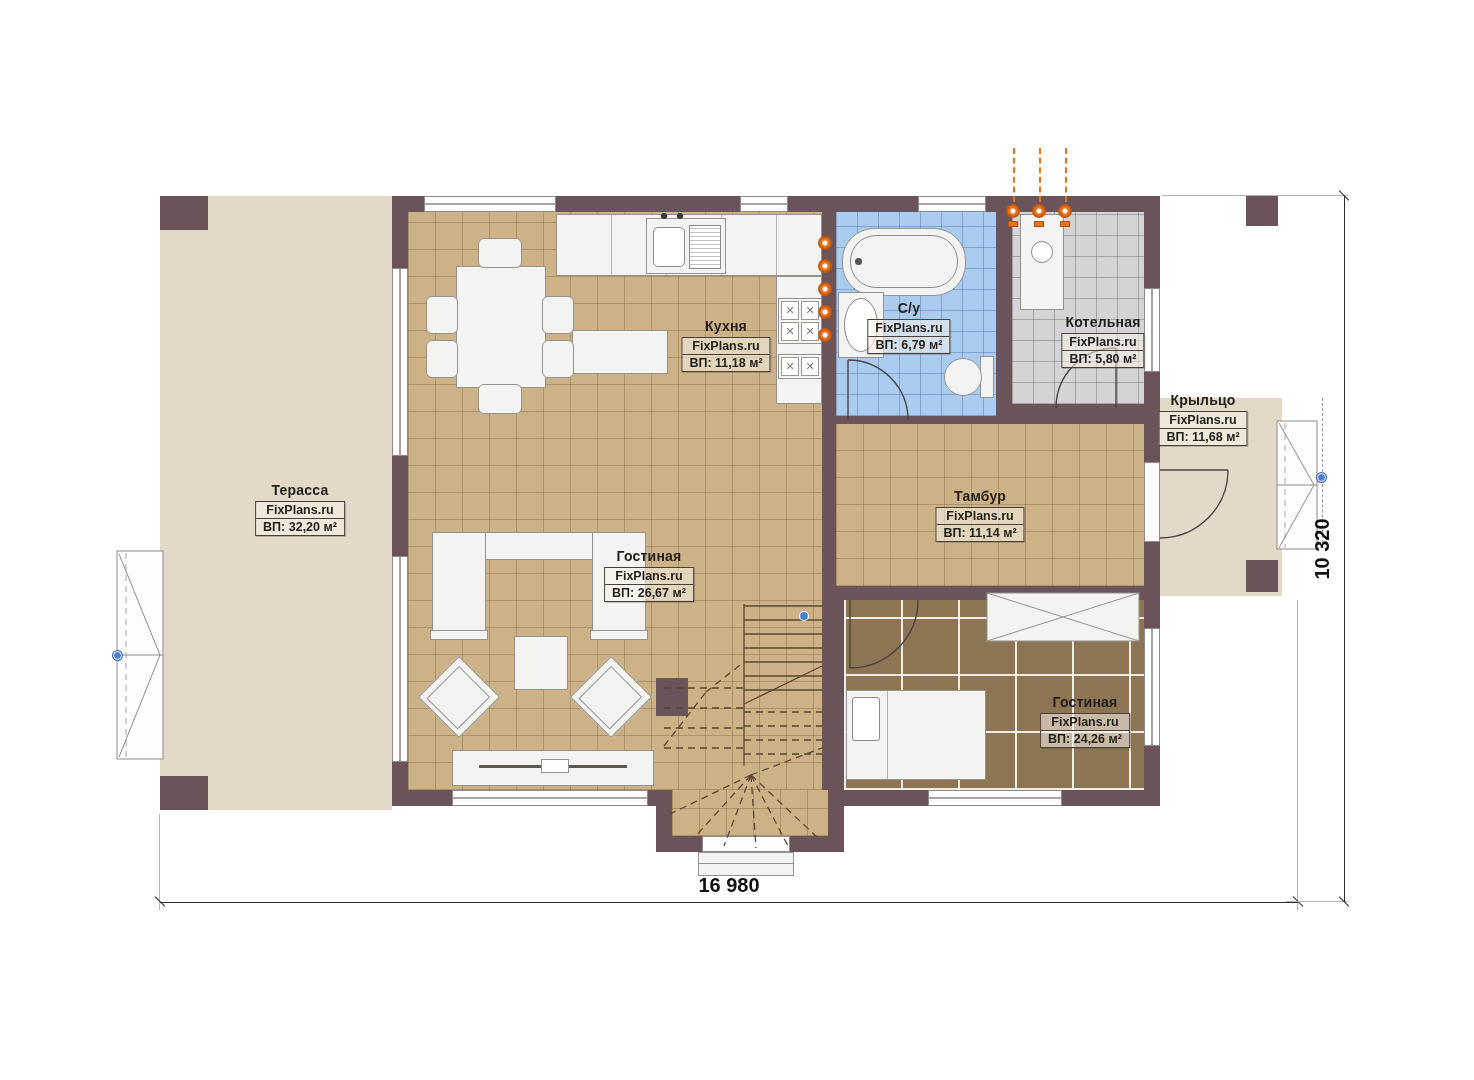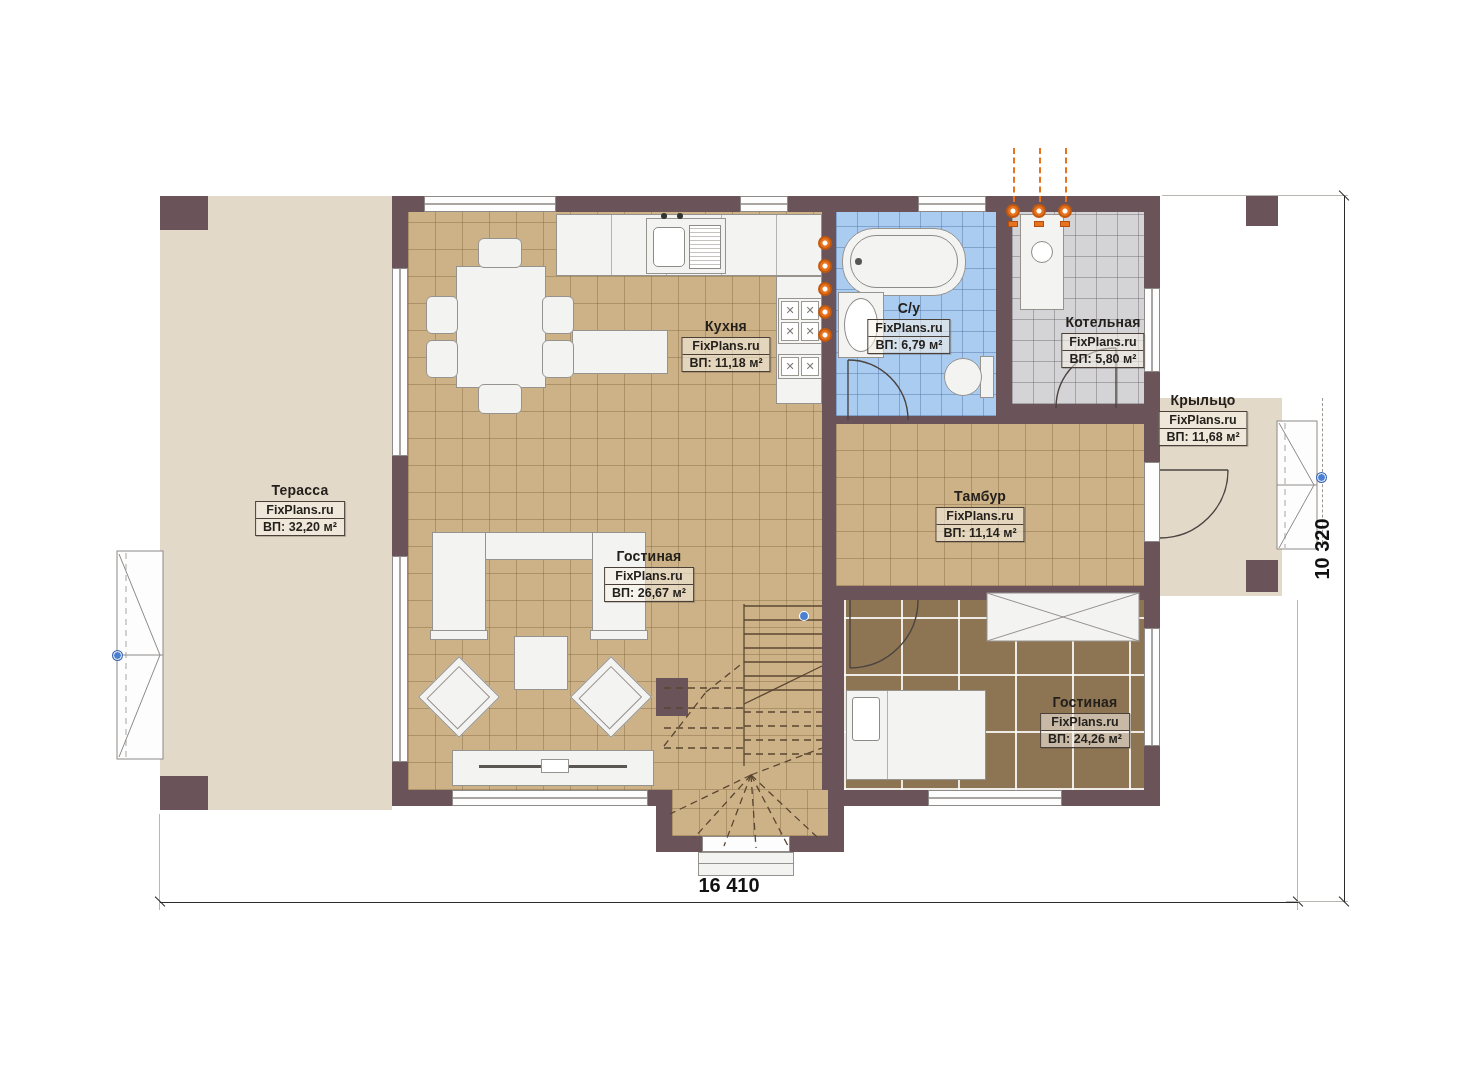--- a/index.html
+++ b/index.html
@@ -283,21 +283,21 @@
       <div class="rl-row">FixPlans.ru</div>
       <div class="rl-row">ВП: 24,26 м²</div>
     </div>
   </div>
 
   <div class="abs ext" style="left:159px;top:814px;height:96px"></div>
   <div class="abs ext" style="left:1297px;top:600px;height:310px"></div>
   <div class="abs dim-line-h" style="left:160px;top:902px;width:1138px"></div>
   <div class="abs dim-tick" style="left:153px;top:901px"></div>
   <div class="abs dim-tick" style="left:1291px;top:901px"></div>
-  <div class="abs dim-label" style="left:729px;top:874px;transform:translateX(-50%)">16 410</div>
+  <div class="abs dim-label" style="left:729px;top:874px;transform:translateX(-50%)">16 980</div>
 
   <div class="abs ext-h" style="left:1162px;top:195px;width:186px"></div>
   <div class="abs ext-h" style="left:1286px;top:901px;width:62px"></div>
   <div class="abs dim-line-v" style="left:1344px;top:196px;height:706px"></div>
   <div class="abs dim-tick" style="left:1337px;top:195px"></div>
   <div class="abs dim-tick" style="left:1337px;top:901px"></div>
   <div class="abs dim-label" style="left:1322px;top:549px;transform:translate(-50%,-50%) rotate(-90deg)">10 320</div>
 
 </div>
 

